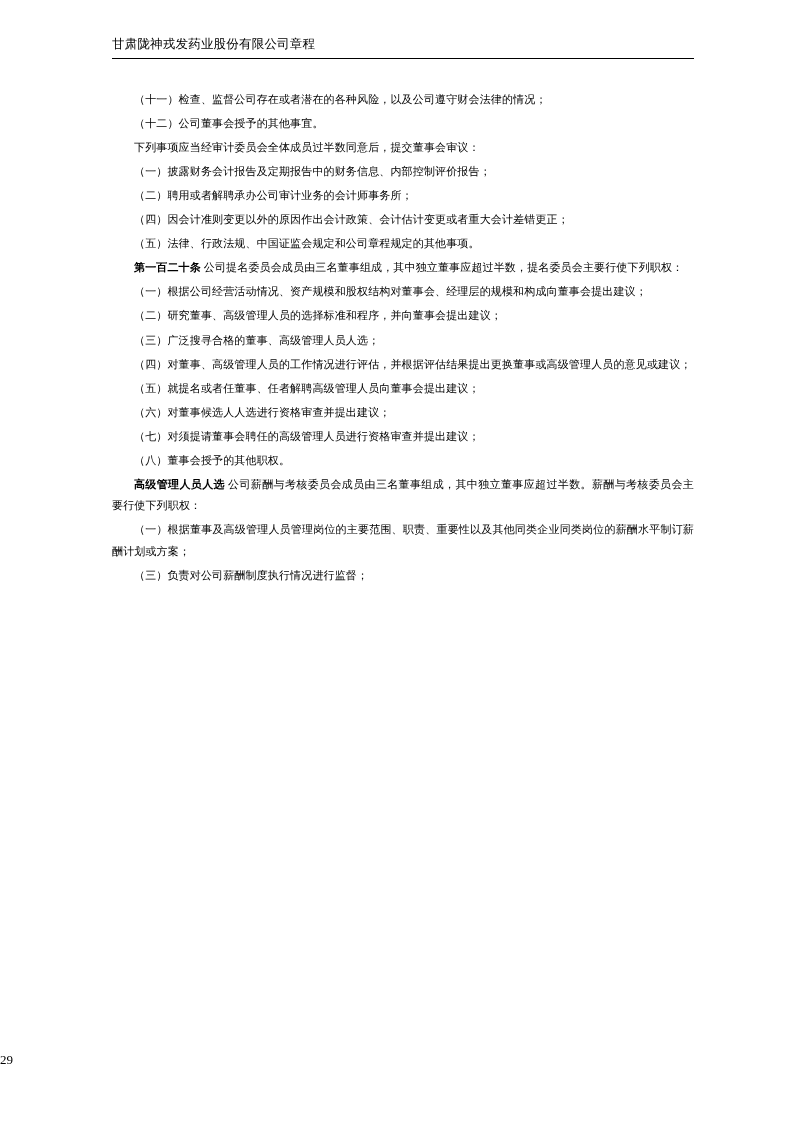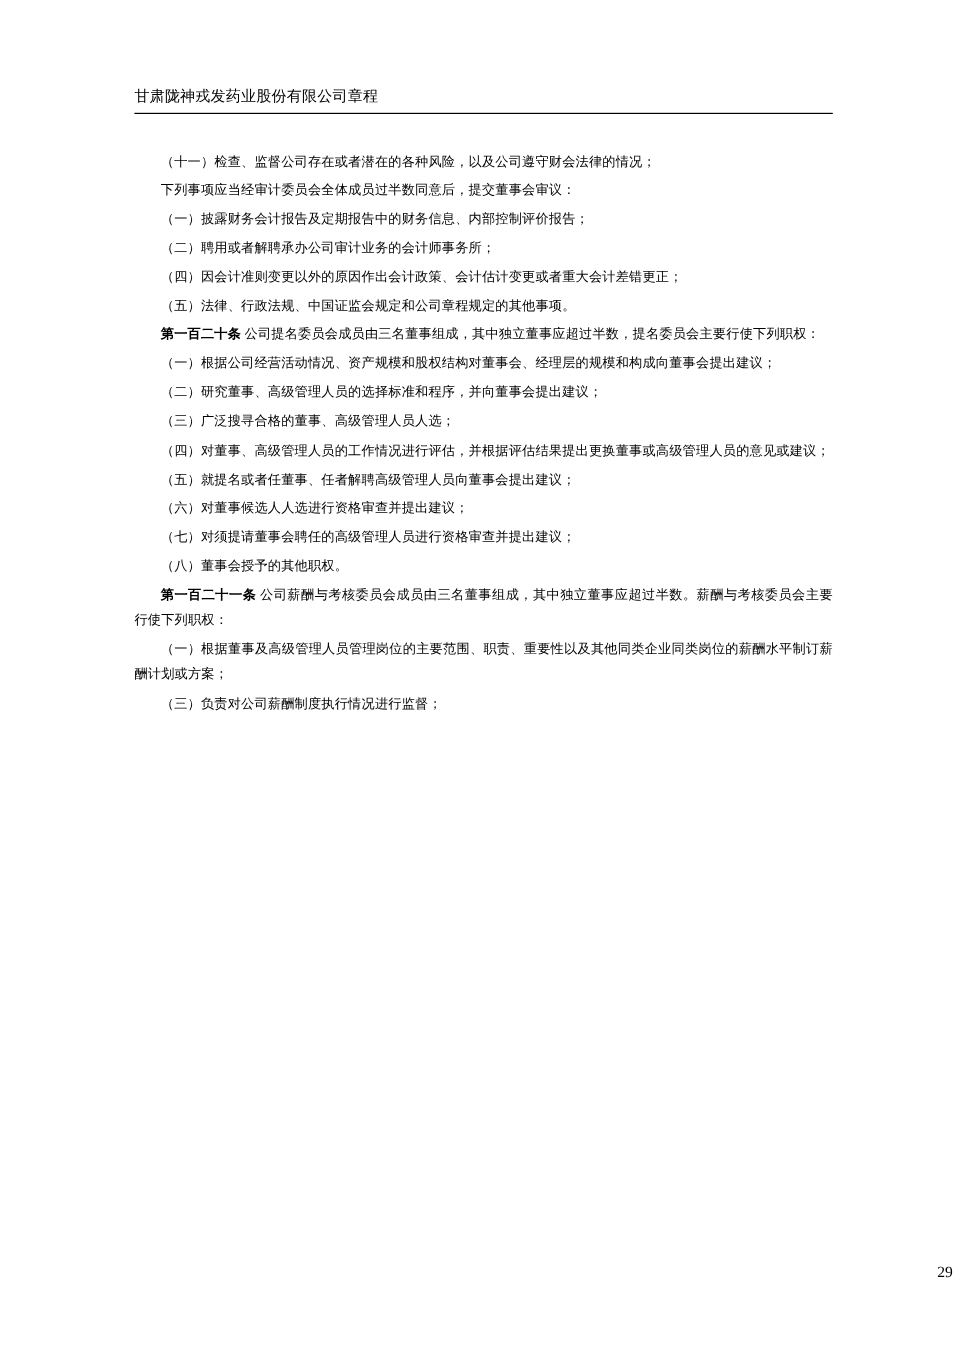--- a/index.html
+++ b/index.html
@@ -11,21 +11,21 @@
     width: 794px;
     height: 1122px;
     font-family: "Liberation Serif", "DejaVu Serif", serif;
     color: #000000;
     position: relative;
   }
   .page {
     width: 794px;
     height: 1122px;
     box-sizing: border-box;
-    padding: 72px 100px 40px 112px;
+    padding: 36px 100px 40px 112px;
     position: relative;
     background: #ffffff;
   }
   .header {
     font-size: 12.5px;
     line-height: 1.4;
     padding-bottom: 4px;
     border-bottom: 1px solid #000000;
     margin-bottom: 30px;
     letter-spacing: 0.2px;
@@ -44,35 +44,38 @@
   }
   .article-no {
     font-weight: bold;
     margin-top: 16px;
   }
   .footer-page {
     position: absolute;
     bottom: 54px;
     left: 0;
     width: 794px;
-    text-align: right;
+    text-align: left;
     font-size: 13px;
     font-family: "Liberation Serif", "DejaVu Serif", serif;
   }
 </style>
 </head>
 <body>
 
 <div class="page">
 
   <div class="header">甘肃陇神戎发药业股份有限公司章程</div>
 
   <div class="body-text">
     <p class="indent">
       <span>（十一）检查、监督公司存在或者潜在的各种风险，以及公司遵守财会法律的情况；</span>
+    </p>
+    <p class="indent">
+      <span>（十二）公司董事会授予的其他事宜。</span>
     </p>
     <p class="indent">
       <span>下列事项应当经审计委员会全体成员过半数同意后，提交董事会审议：</span>
     </p>
     <p class="indent">
       <span>（一）披露财务会计报告及定期报告中的财务信息、内部控制评价报告；</span>
     </p>
     <p class="indent">
       <span>（二）聘用或者解聘承办公司审计业务的会计师事务所；</span>
     </p>
@@ -104,21 +107,21 @@
     <p class="indent">
       <span>（六）对董事候选人人选进行资格审查并提出建议；</span>
     </p>
     <p class="indent">
       <span>（七）对须提请董事会聘任的高级管理人员进行资格审查并提出建议；</span>
     </p>
     <p class="indent">
       <span>（八）董事会授予的其他职权。</span>
     </p>
     <p class="indent">
-      <span class="article-no">第一百二十一条</span>
+      <span class="article-no">高级管理人员人选</span>
       <span>公司薪酬与考核委员会成员由三名董事组成，其中独立董事应超过半数。薪酬与考核委员会主要行使下列职权：</span>
     </p>
     <p class="indent">
       <span>（一）根据董事及高级管理人员管理岗位的主要范围、职责、重要性以及其他同类企业同类岗位的薪酬水平制订薪酬计划或方案；</span>
     </p>
     <p class="indent">
       <span>（三）负责对公司薪酬制度执行情况进行监督；</span>
     </p>
   </div>
 

